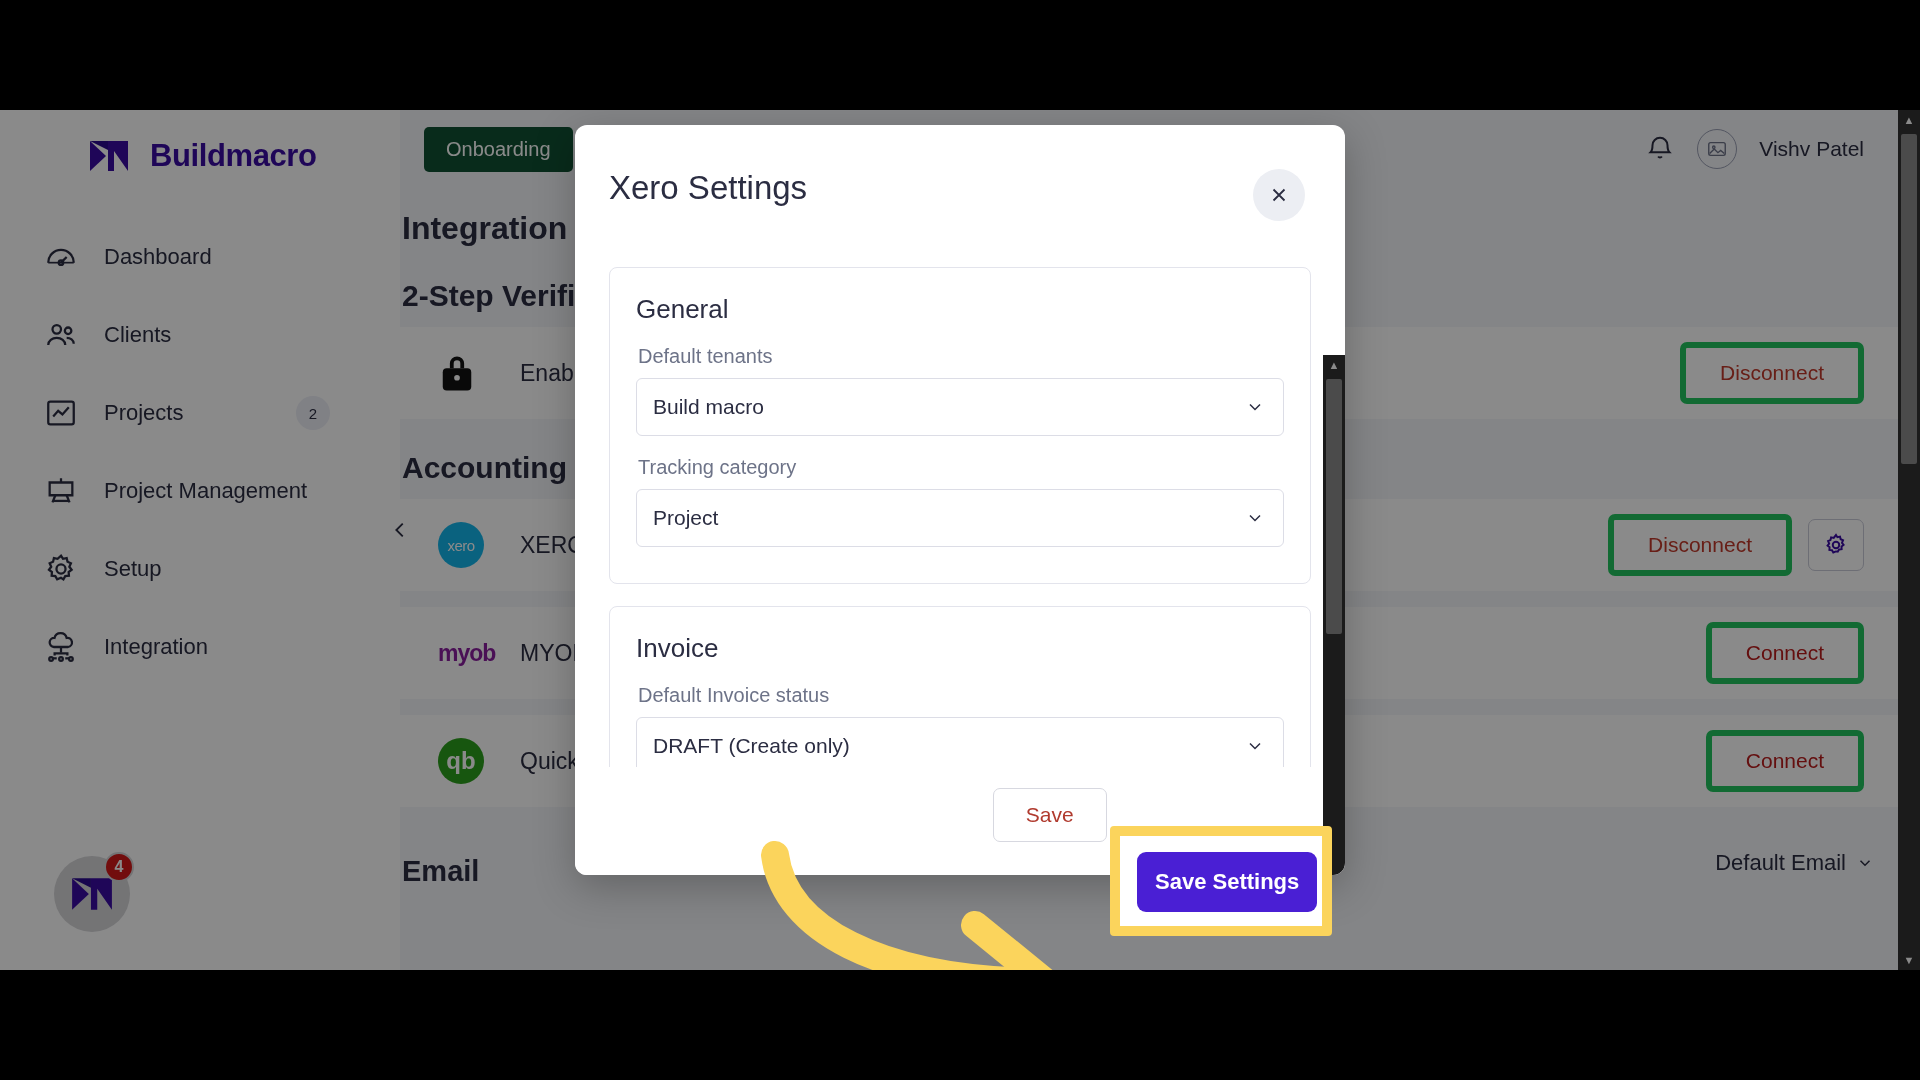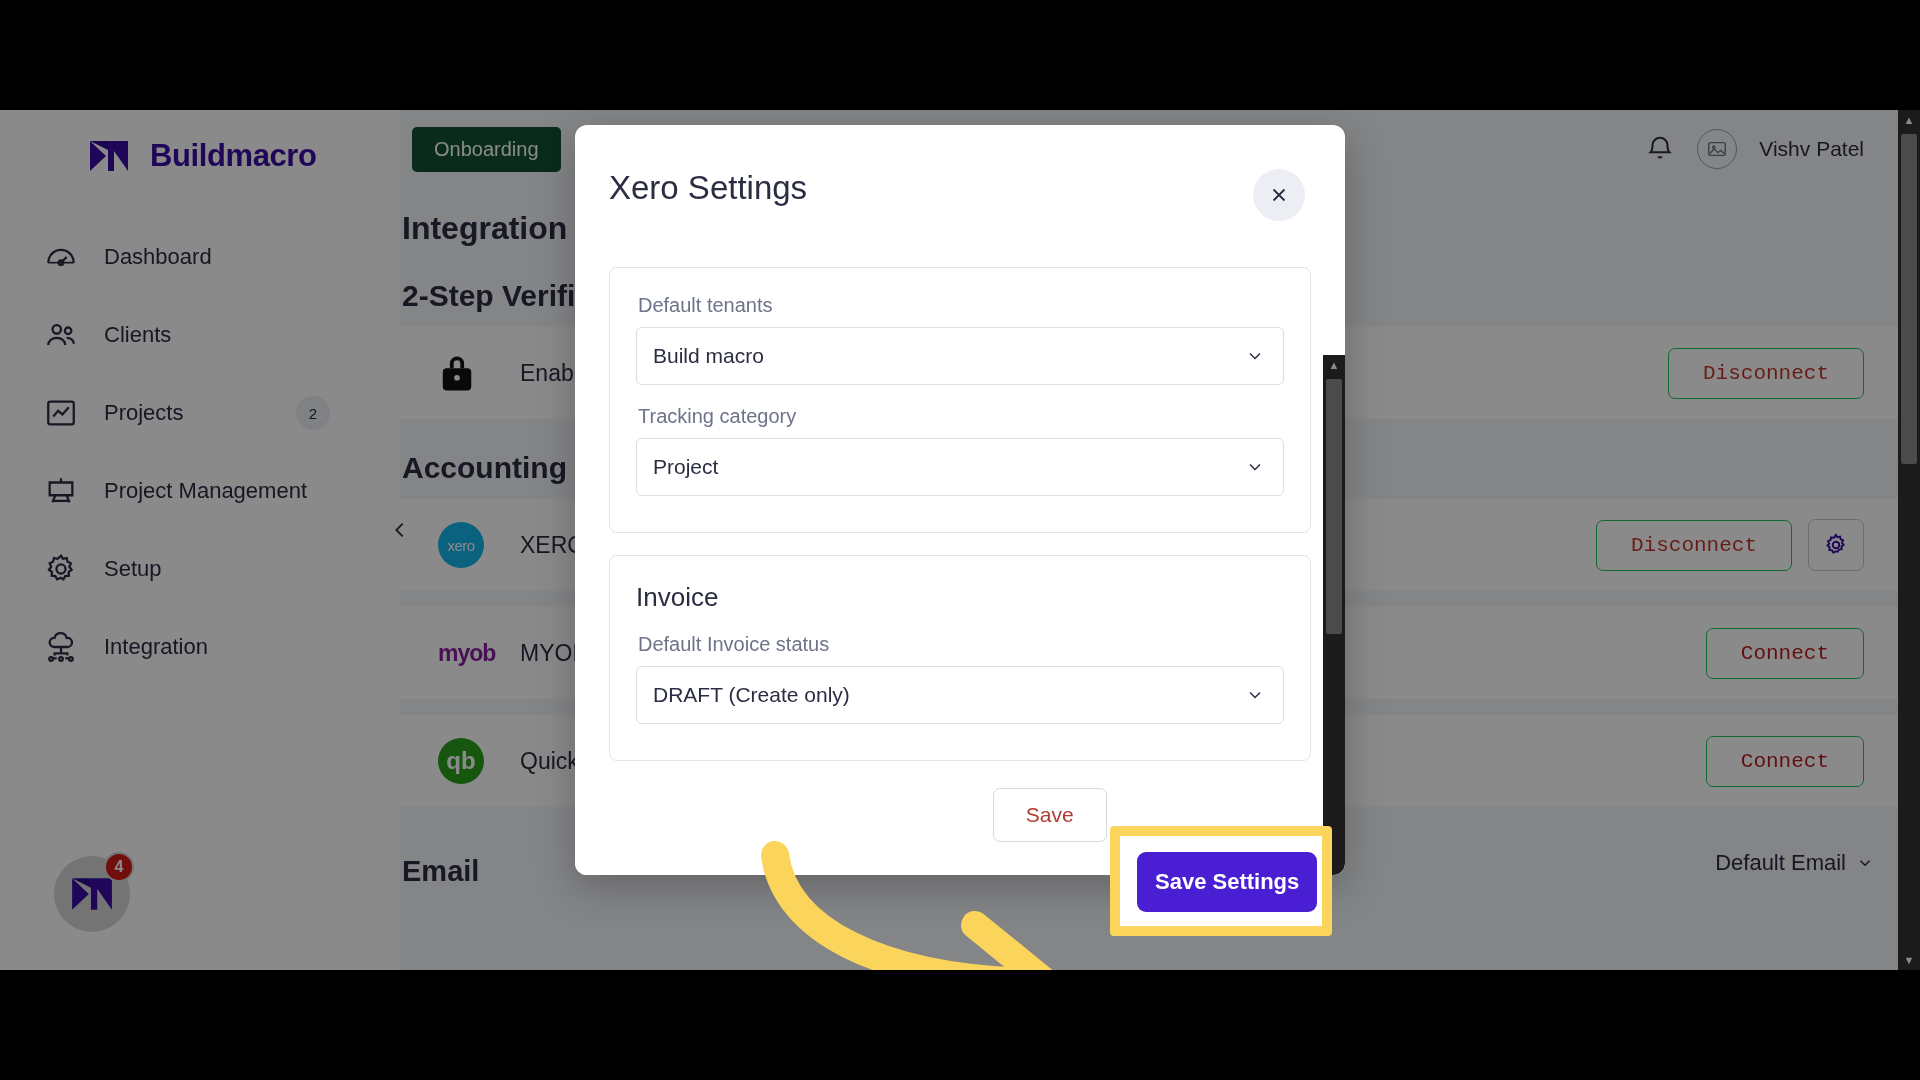--- a/index.html
+++ b/index.html
@@ -84,21 +84,21 @@
     border: 2px solid #d6d6d9;
   }
 
   
   #topbar {
     position: absolute; left: 400px; top: 0; right: 0; height: 78px;
     background: #f4f5f9;
     display: flex; align-items: center; z-index: 6;
   }
   .onboarding-pill {
-    margin-left: 12px;
+    margin-left: 24px;
     background: #0f5132; color: #ffffff;
     font-size: 20px; padding: 11px 22px; border-radius: 5px;
     cursor: pointer;
   }
   .topbar-right {
     margin-left: auto; display: flex; align-items: center; gap: 22px;
     padding-right: 56px;
   }
   .bell { width: 30px; height: 32px; color: #2b2d42; cursor: pointer; }
   .avatar {
@@ -125,23 +125,23 @@
     display: flex; align-items: center;
     height: 92px; padding: 0 34px 0 38px;
     border-bottom: 1px solid #ececf2;
   }
   .row.gap { margin-bottom: 16px; border-bottom: none; }
   .row-logo { width: 56px; flex: 0 0 auto; display:flex; align-items:center; }
   .row-label { font-size: 23px; color: #2b2d42; margin-left: 26px; }
   .row-actions { margin-left: auto; display: flex; align-items: center; gap: 16px; }
 
   .btn-outline {
-    border: 1px solid #22c55e; background: #ffffff;
+    border: 6px solid #22c55e; background: #ffffff;
     border-radius: 7px; padding: 13px 34px;
-    font-size: 21px; cursor: pointer; font-family: Liberation Mono, monospace;
+    font-size: 21px; cursor: pointer; font-family: Liberation Sans, sans-serif;
   }
   .btn-outline.danger { color: #c0392b; }
   .btn-outline.primary-text { color: #b91c1c; }
   .btn-icon {
     border: 1px solid #c9cbd8; background: #ffffff;
     border-radius: 7px; width: 56px; height: 52px;
     display: flex; align-items: center; justify-content: center;
     color: #3a0ca3; cursor: pointer;
   }
 
@@ -476,20 +476,21 @@
       <button class="modal-close">
         <svg width="22" height="22" viewBox="0 0 24 24" fill="none" stroke="currentColor" stroke-width="2">
           <path d="M6 6l12 12M18 6L6 18"></path>
         </svg>
       </button>
     </div>
 
     <div class="modal-body">
 
       <div class="fieldset">
+        <h3>General</h3>
 
         <div class="field-label">Default tenants</div>
         <div class="select-box">
           <span>Build macro</span>
           <svg class="chev" width="20" height="20" viewBox="0 0 24 24" fill="none" stroke="currentColor" stroke-width="1.8">
               <path d="M6 9l6 6 6-6"></path>
             </svg>
         </div>
 
         <div class="field-label">Tracking category</div>

